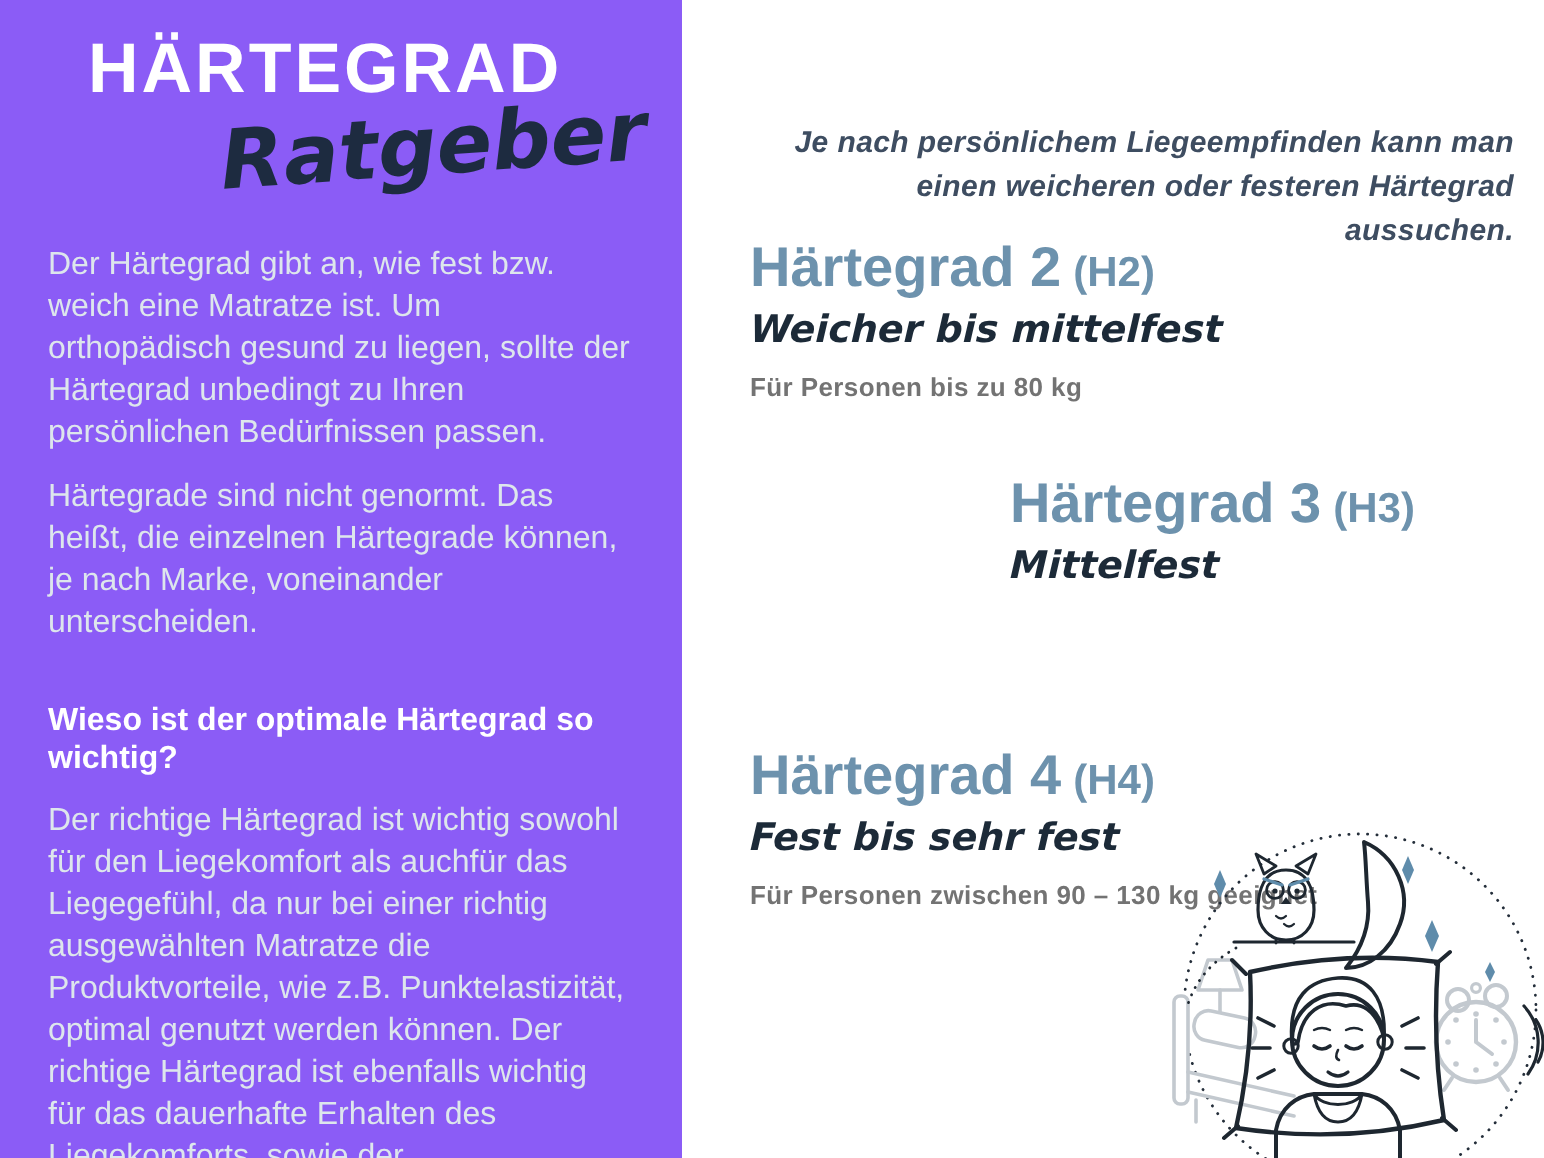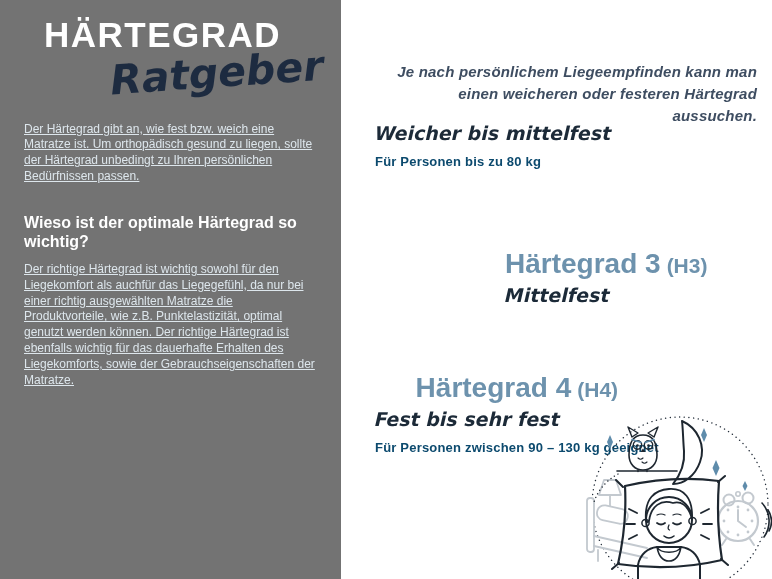--- a/index.html
+++ b/index.html
@@ -3,89 +3,91 @@
 <meta charset="utf-8">
 <style>
   html,body{margin:0;padding:0;}
   body{
     width:772px;height:579px;position:relative;background:#ffffff;
     font-family:"Liberation Sans", sans-serif;overflow:hidden;
   }
   
   .left-panel{
     position:absolute;left:0;top:0;width:341px;height:579px;
-    background:#737373;box-sizing:border-box;padding:14px 25px 0 24px;
+    background:#8b5cf6;box-sizing:border-box;padding:14px 25px 0 24px;
     color:#dde6ec;
   }
   .brand-title{
     font-size:35px;font-weight:bold;color:#ffffff;letter-spacing:1.5px;
     margin:2px 0 0 20px;line-height:1.1;
   }
   .brand-script{
     font-family:"DejaVu Sans", sans-serif;font-style:italic;font-weight:bold;
     font-size:41px;color:#1d2b40;margin:-4px 0 0 86px;line-height:1.1;
     transform:rotate(-4deg);width:max-content;
   }
-  .panel-para{font-size:12px;line-height:1.32;margin:0;color:#dde6ec;text-decoration:underline;}
+  .panel-para{font-size:16px;line-height:1.32;margin:0;color:#dde6ec;}
   .p1{margin-top:26px;}
   .p2{margin-top:11px;}
   .p3{margin-top:8px;}
   .panel-heading{
     font-size:16px;font-weight:bold;color:#ffffff;line-height:1.22;
     margin:28px 0 0 0;
   }
   .p4{margin-top:18px;}
   .p5{margin-top:10px;}
   
   .intro{
     position:absolute;left:375px;top:46px;width:382px;
     font-size:15px;font-weight:bold;font-style:italic;color:#3e4d61;
     line-height:1.45;letter-spacing:0.2px;text-align:right;
   }
   .section{position:absolute;}
   .sec-h2{left:375px;top:118px;}
-  .sec-h3{left:505px;top:248px;}
-  .sec-h4{left:375px;top:372px;text-align:center;}
+  .sec-h3{left:505px;top:236px;}
+  .sec-h4{left:375px;top:372px;}
   .sec-title{
     font-size:28px;font-weight:bold;color:#6d92ad;line-height:1.15;
     margin:0;
   }
   .sec-code{font-size:21px;font-weight:bold;color:#6d92ad;margin-left:6px;}
   .sec-sub{
     font-family:"DejaVu Sans", sans-serif;font-style:italic;font-weight:bold;
     font-size:19px;color:#1c2a38;margin-top:5px;line-height:1.15;
     transform:skewX(-2deg);width:max-content;
   }
   .sec-desc{
-    font-size:13px;font-weight:600;color:#0c4a6e;margin-top:9px;
+    font-size:13px;font-weight:600;color:#737373;margin-top:9px;
     letter-spacing:0.2px;
   }
   
   .illustration{position:absolute;left:585px;top:402px;width:190px;height:190px;}
   .outline{stroke:#1e2730;fill:none;stroke-linecap:round;stroke-linejoin:round;}
   .gray{stroke:#c3c9cf;fill:none;stroke-linecap:round;stroke-linejoin:round;}
 </style>
 </head>
 <body>
 
 <aside class="left-panel">
   <h1 class="brand-title">HÄRTEGRAD</h1>
   <div class="brand-script">Ratgeber</div>
 
   <p class="panel-para p1">Der Härtegrad gibt an, wie fest bzw. weich eine Matratze ist. Um orthopädisch gesund zu liegen, sollte der Härtegrad unbedingt zu Ihren persönlichen Bedürfnissen passen.</p>
+  <p class="panel-para p2">Härtegrade sind nicht genormt. Das heißt, die einzelnen Härtegrade können, je nach Marke, voneinander unterscheiden.</p>
 
   <h2 class="panel-heading">Wieso ist der optimale Härtegrad so wichtig?</h2>
 
   <p class="panel-para p5">Der richtige Härtegrad ist wichtig sowohl für den Liegekomfort als auchfür das Liegegefühl, da nur bei einer richtig ausgewählten Matratze die Produktvorteile, wie z.B. Punktelastizität, optimal genutzt werden können. Der richtige Härtegrad ist ebenfalls wichtig für das dauerhafte Erhalten des Liegekomforts, sowie der Gebrauchseigenschaften der Matratze.</p>
 </aside>
 
 <main>
   <p class="intro">Je nach persönlichem Liegeempfinden kann man einen weicheren oder festeren Härtegrad aussuchen.</p>
 
   <section class="section sec-h2">
+    <h3 class="sec-title"><span>Härtegrad 2</span><span class="sec-code">(H2)</span></h3>
     <div class="sec-sub">Weicher bis mittelfest</div>
     <div class="sec-desc">Für Personen bis zu 80 kg</div>
   </section>
 
   <section class="section sec-h3">
     <h3 class="sec-title"><span>Härtegrad 3</span><span class="sec-code">(H3)</span></h3>
     <div class="sec-sub">Mittelfest</div>
   </section>
 
   <section class="section sec-h4">

